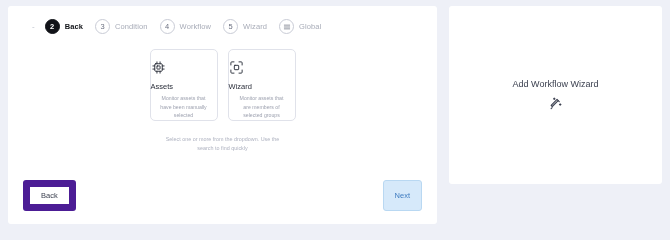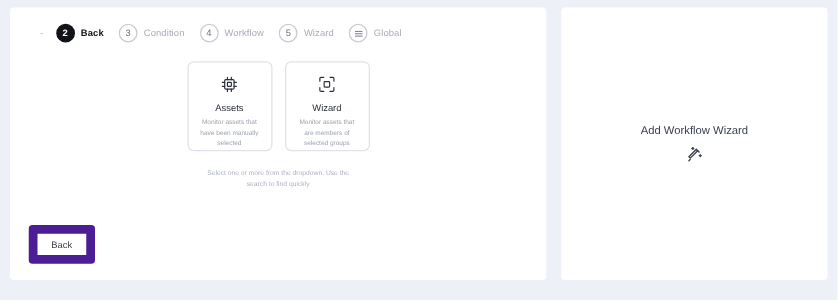--- a/index.html
+++ b/index.html
@@ -110,21 +110,20 @@
   }
   .opt-card {
     width: 68px;
     height: 72px;
     border: 1px solid #e0e2ea;
     border-radius: 5px;
     background: #ffffff;
     box-sizing: border-box;
     display: flex;
     flex-direction: column;
-    align-items: center;
     padding-top: 10px;
   }
   .opt-icon {
     width: 15px;
     height: 15px;
     margin-bottom: 7px;
     display: block;
     color: #2a2e3a;
   }
   .opt-title {
@@ -177,21 +176,21 @@
   .btn-next {
     border: 1px solid #b9d8f2;
     background: #d6e9fa;
     color: #3f7cc0;
   }
 
   
   .side-panel {
     position: relative;
     width: 213px;
-    height: 218px;
+    height: 178px;
     background: #ffffff;
     border-radius: 3px;
     display: flex;
     flex-direction: column;
     align-items: center;
     justify-content: center;
     flex: 0 0 auto;
   }
   .side-title {
     font-size: 9px;
@@ -275,20 +274,21 @@
         <div class="opt-desc">Monitor assets that are members of selected groups</div>
       </div>
 
 
     </div>
 
     <div class="helper">Select one or more from the dropdown. Use the search to find quickly</div>
 
     <div class="footer">
       <button class="btn btn-back">Back</button>
+      <button class="btn btn-next">Next</button>
     </div>
 
   </div>
 
   <div class="side-panel">
     <div class="side-title">Add Workflow Wizard</div>
     <span>
       <svg class="wand-icon" viewBox="0 0 24 24" fill="none" stroke="currentColor" stroke-width="1.8" stroke-linecap="round" stroke-linejoin="round">
         <path d="M14.5 5.5 5 15l1.8 1.8L16.3 7.3z"></path>
         <path d="M16.3 7.3 18 9"></path>

